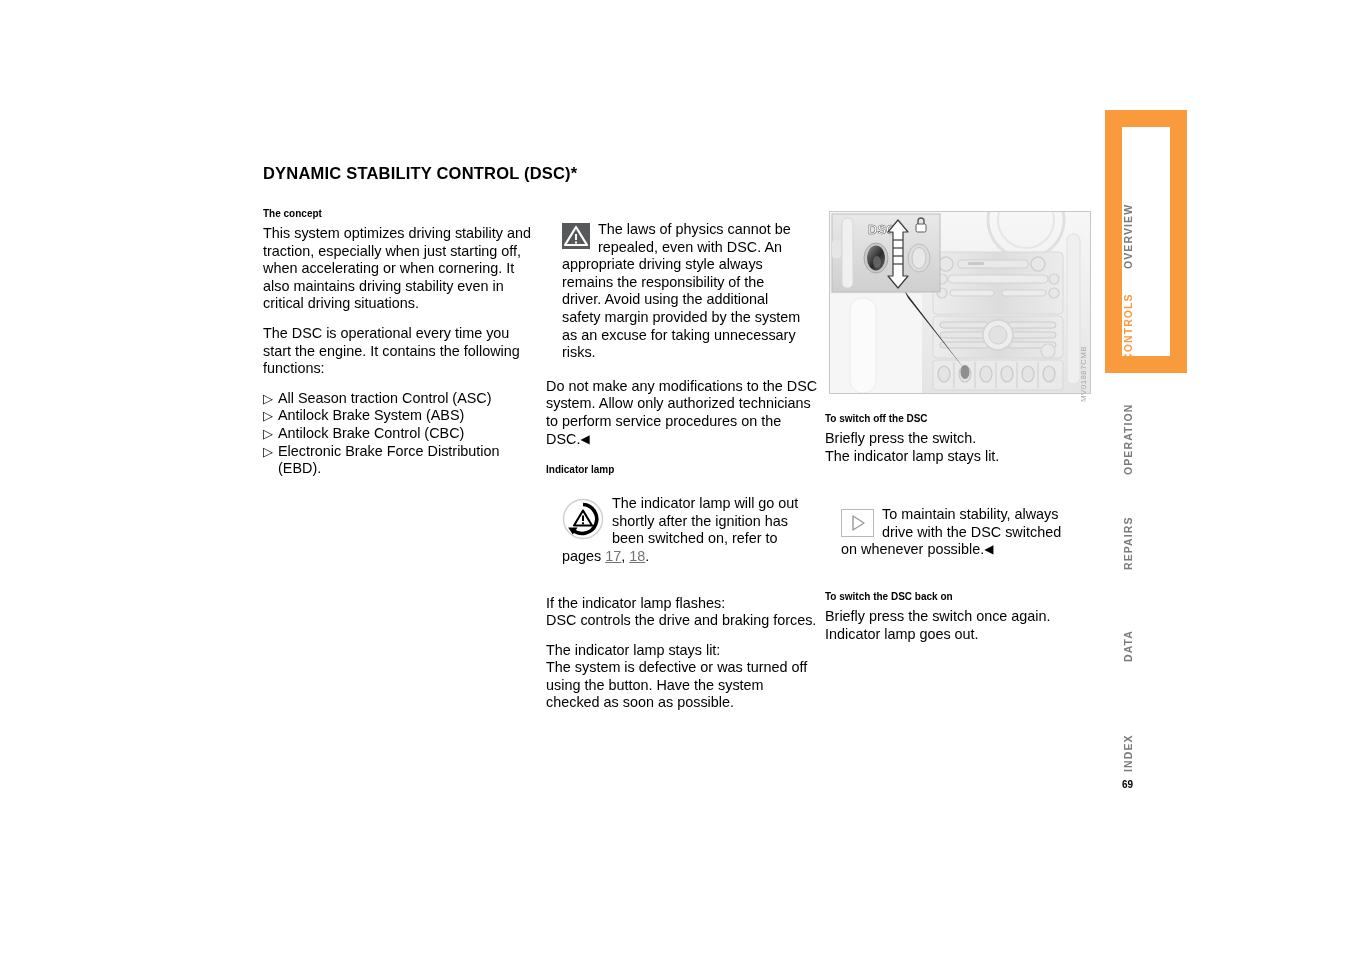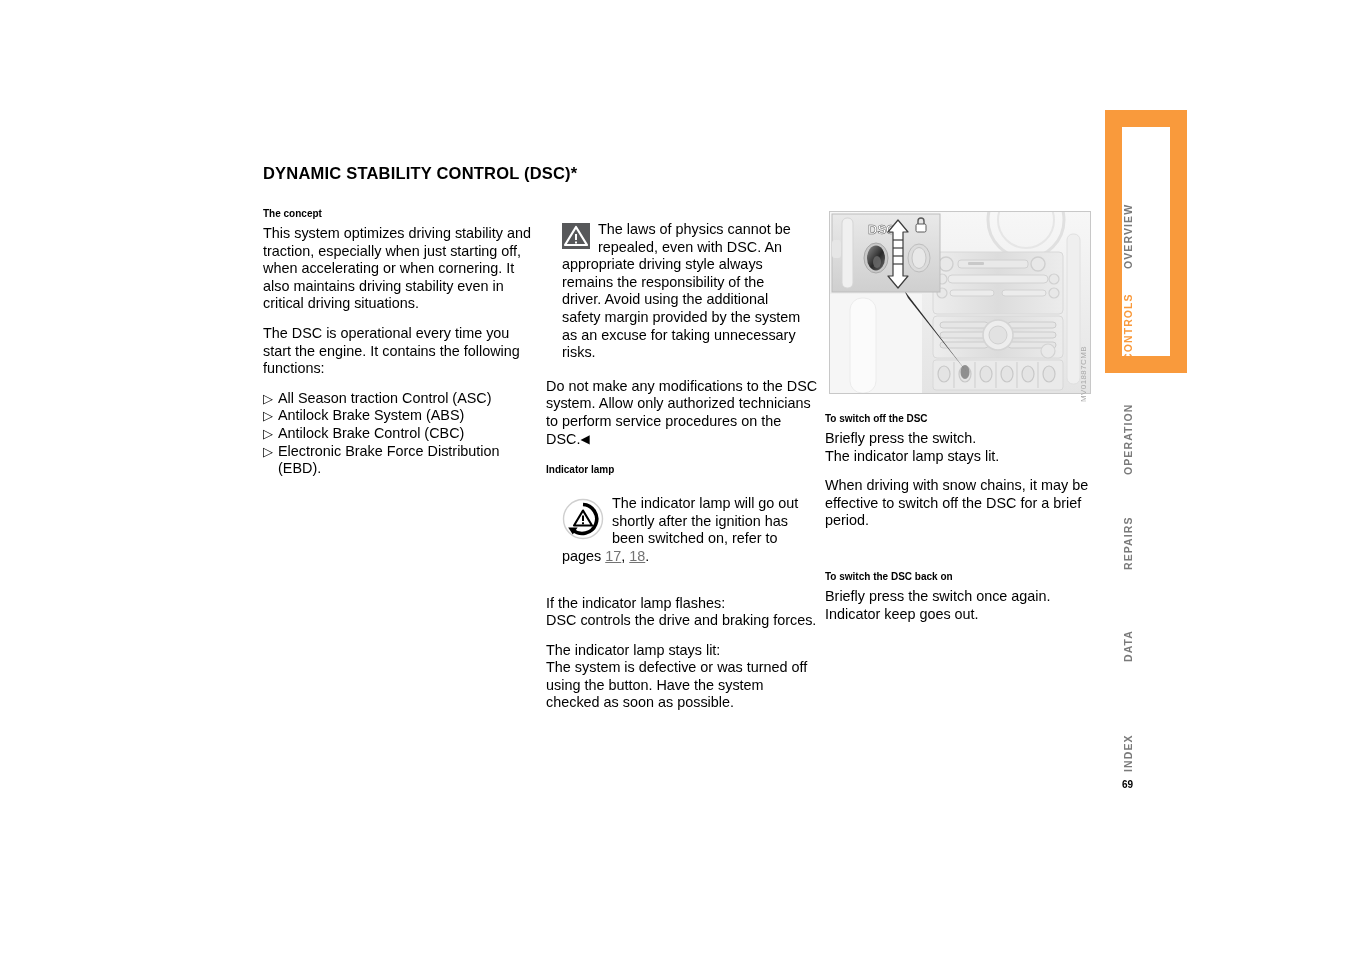--- a/index.html
+++ b/index.html
@@ -386,30 +386,37 @@
       </g>
     </svg>
   </div>
   <div class="fig-code">MV01887CMB</div>
 
   <div class="col col-3">
 
     <h3 class="sub">To switch off the DSC</h3>
     <p class="tight">Briefly press the switch.</p>
     <p class="para">The indicator lamp stays lit.</p>
-    <p class="para">When driving with snow chains, it may be effective to switch off the DSC for a brief period.</p>
 
     <div class="block-gap"></div>
 
+    <div class="notice clearfix">
+      <span class="icon-note">
+        <svg width="18" height="18" viewBox="0 0 18 18" aria-hidden="true">
+          <polygon points="4,2 15,9 4,16" fill="none" stroke="#9a9a9a" stroke-width="1.4" stroke-linejoin="round"></polygon>
+        </svg>
+      </span>
+      <span class="notice-body"><span>To maintain stability, always drive with the DSC switched on whenever possible.</span><span class="endmark">◀</span></span>
+    </div>
 
     <div class="block-gap"></div>
 
     <h3 class="sub">To switch the DSC back on</h3>
     <p class="tight">Briefly press the switch once again.</p>
-    <p class="tight">Indicator keep goes out.</p>
+    <p class="tight">Indicator lamp goes out.</p>
   </div>
 
   <div class="tab-block">
     <div class="tab-block-inner"></div>
   </div>
 
   <div class="tab-label tab-overview">OVERVIEW</div>
   <div class="tab-label tab-controls active">CONTROLS</div>
   <div class="tab-label tab-operation">OPERATION</div>
   <div class="tab-label tab-repairs">REPAIRS</div>

